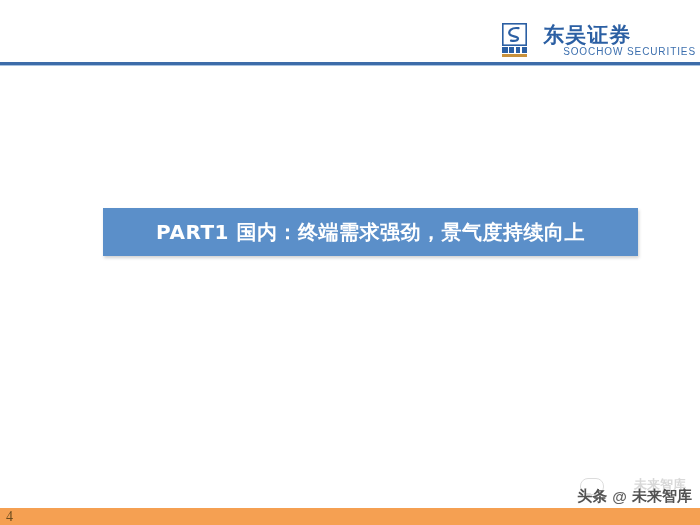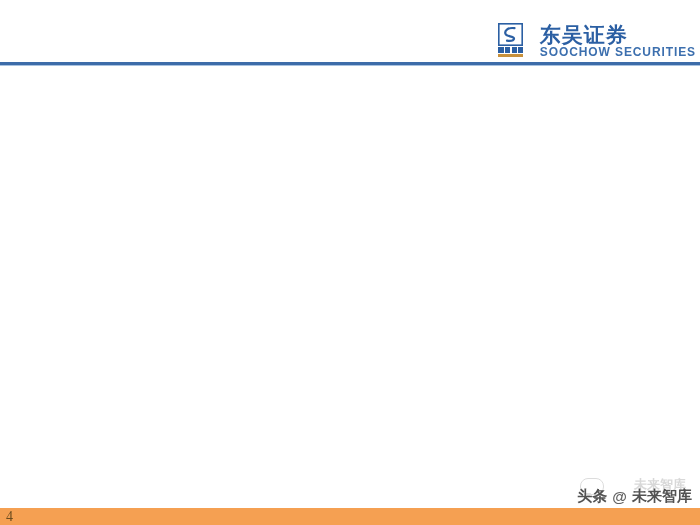--- a/index.html
+++ b/index.html
@@ -72,27 +72,28 @@
     font-family: "DejaVu Sans", sans-serif;
     font-size: 21px;
     line-height: 22px;
     font-weight: bold;
     color: #2b5fa3;
     letter-spacing: 1px;
     white-space: nowrap;
   }
   .brand-en {
     font-family: "Liberation Sans", sans-serif;
-    font-size: 12px;
+    font-size: 10px;
     line-height: 10px;
-    font-weight: bold;
+    font-weight: normal;
     color: #3c6fae;
     letter-spacing: 0.9px;
     white-space: nowrap;
     margin-top: 1px;
+    margin-left: 20px;
   }
 
   
   .header-rule {
     position: absolute;
     left: 0;
     top: 62px;
     width: 700px;
     height: 3px;
     background: #3d6ca9;
@@ -219,20 +220,23 @@
     </div>
     <div class="brand-text">
       <div class="brand-cn">东吴证券</div>
       <div class="brand-en">SOOCHOW SECURITIES</div>
     </div>
   </div>
 
   <div class="header-rule"></div>
   <div class="header-rule-soft"></div>
 
+  <div class="section-banner">
+    <div class="section-banner-title">PART1 国内：终端需求强劲，景气度持续向上</div>
+  </div>
 
   <div class="watermark-ghost">未来智库</div>
   <div class="watermark-bubble"></div>
   <div class="watermark-main">
     <span>头条</span>
     <span class="watermark-at">@</span>
     <span>未来智库</span>
   </div>
 
   <div class="footer-bar"></div>

